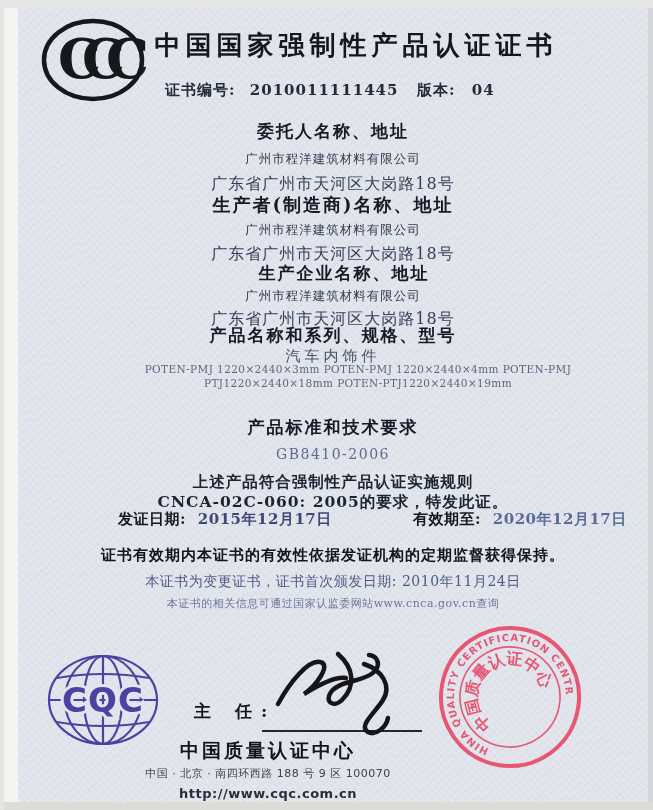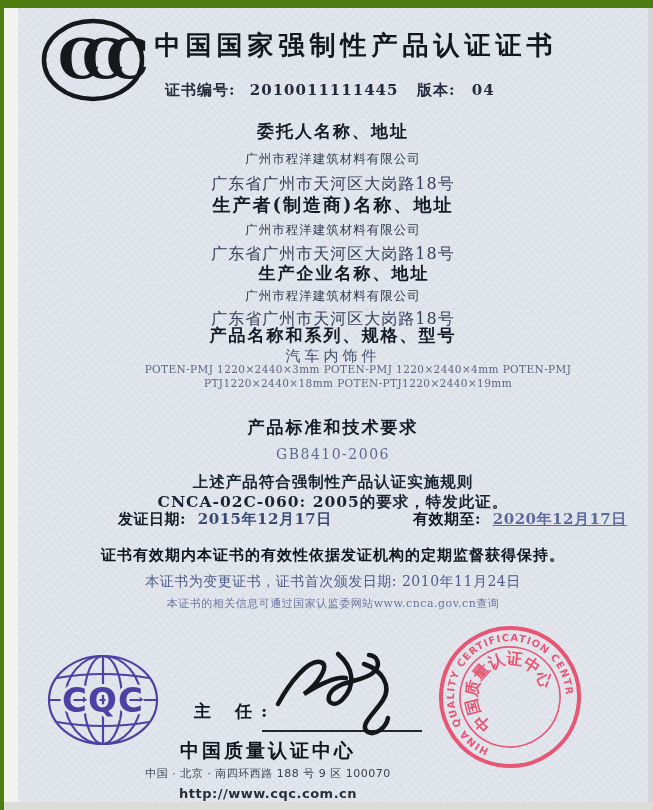--- a/index.html
+++ b/index.html
@@ -1,17 +1,17 @@
 <!DOCTYPE html>
 <html><head>
 <meta charset="utf-8">
 <style>
   html,body{margin:0;padding:0;}
   body{width:653px;height:810px;background:#101010;font-family:"DejaVu Serif","Liberation Serif",serif;}
-  .scan{position:relative;width:653px;height:810px;background:#4d7c0f;overflow:hidden;}
+  .scan{position:relative;width:653px;height:810px;background:#e5e5e5;overflow:hidden;}
   .edge-left-white{position:absolute;left:4px;top:8px;width:14px;height:794px;background:#f3f3f0;}
   .edge-bottom{position:absolute;left:4px;top:802px;width:649px;height:8px;background:#dcdcd8;}
   .edge-right{position:absolute;left:648px;top:8px;width:5px;height:794px;background:#d4d6d9;}
   .paper{position:absolute;left:18px;top:8px;width:630px;height:794px;background-color:#e2e5ec;
     background-image:
       repeating-linear-gradient(47deg, rgba(110,130,175,.055) 0 1px, rgba(0,0,0,0) 1px 5px),
       repeating-linear-gradient(-43deg, rgba(110,130,175,.05) 0 1px, rgba(0,0,0,0) 1px 6px),
       repeating-linear-gradient(0deg, rgba(255,255,255,.06) 0 2px, rgba(0,0,0,0) 2px 7px);
   }
   .abs{position:absolute;}
@@ -21,21 +21,21 @@
   .certrow{top:73px;font-size:15px;font-weight:600;color:#222b3a;letter-spacing:1px;}
   .h1{font-size:17px;font-weight:bold;color:#141a26;letter-spacing:2px;}
   .name{font-size:12.5px;color:#2f3a4e;letter-spacing:1px;}
   .addr{font-size:16px;color:#35405a;letter-spacing:1px;}
   .prodname{font-size:15px;color:#46526e;letter-spacing:4px;}
   .models{font-size:10.5px;line-height:13.5px;color:#5c6682;letter-spacing:.4px;}
   .gb{font-size:14px;color:#5c6a8e;letter-spacing:1.5px;}
   .stmt{font-size:15.5px;font-weight:600;color:#1b2433;letter-spacing:1px;}
   .dates{font-size:15px;font-weight:bold;color:#121822;letter-spacing:.5px;}
   .dates .val{color:#3a4a74;}
-  .dates .val2{color:#5a6a9a;text-decoration:underline;}
+  .dates .val2{color:#5a6a9a;}
   .validity{font-size:15px;font-weight:bold;color:#10161f;letter-spacing:1px;}
   .change{font-size:14px;color:#4c5a87;letter-spacing:.5px;}
   .infonote{font-size:11px;color:#6a739c;letter-spacing:.5px;}
   .director{font-size:17px;font-weight:bold;color:#10161f;letter-spacing:9px;}
   .orgname{font-size:19px;font-weight:bold;color:#10161f;letter-spacing:3px;}
   .address{font-size:11px;color:#39414f;letter-spacing:.5px;font-family:"DejaVu Sans","Liberation Sans",sans-serif;}
   .url{font-size:13px;font-weight:bold;color:#272e3c;letter-spacing:.5px;font-family:"DejaVu Sans","Liberation Sans",sans-serif;}
   .sigline{border-bottom:2px solid #23262c;}
 </style>
 </head>

